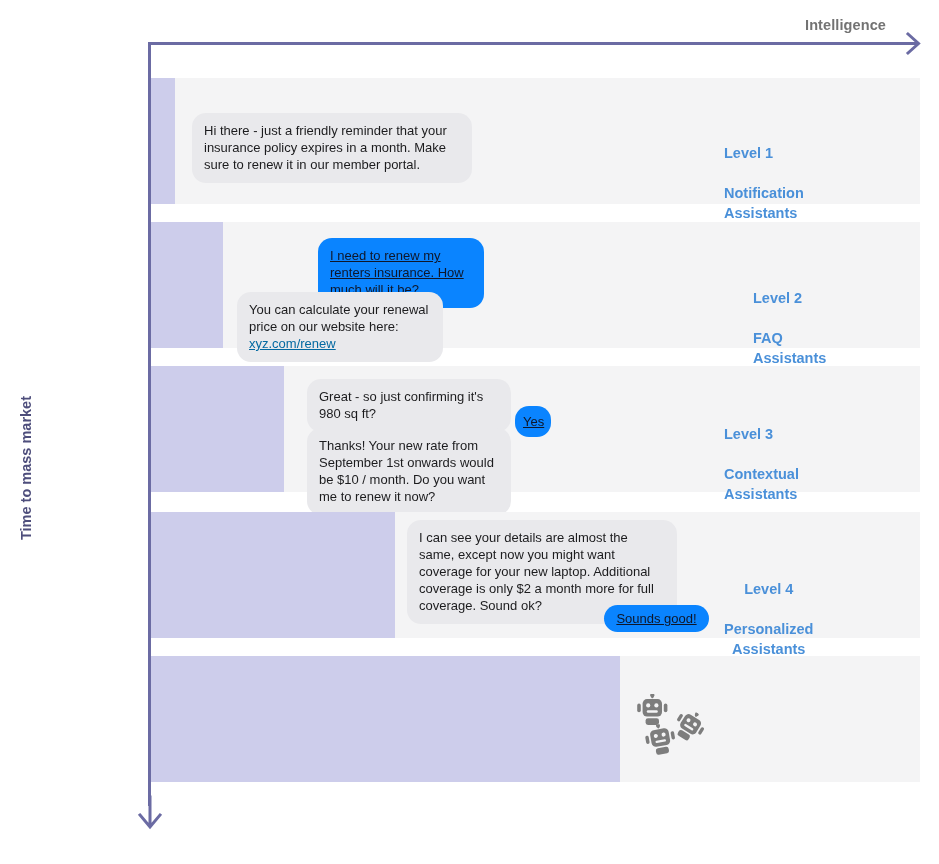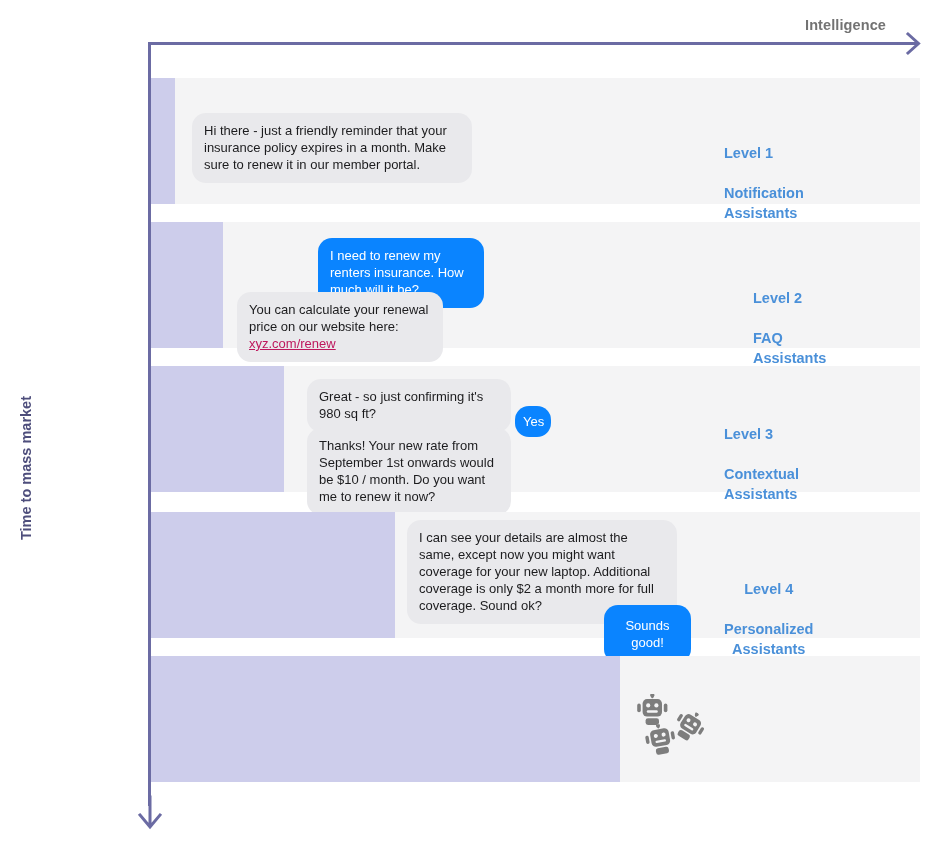--- a/index.html
+++ b/index.html
@@ -67,24 +67,25 @@
     line-height:17px;
     box-sizing:border-box;
     padding:9px 12px 10px 12px;
   }
   .bubble.grey{
     background:#e9e9ec;
     color:#1c1c1e;
   }
   .bubble.blue{
     background:#0a84ff;
-    color:#ffffff;
+    color:#0f172a;
+    text-decoration:underline;
   }
   .bubble a.link{
-    color:#be185d;text-decoration:underline;
+    color:#0369a1;text-decoration:underline;
   }
 
   
   .robots{position:absolute;}
   .robot{position:absolute;}
 </style>
 </head>
 <body>
 
 <div id="stage">
@@ -150,21 +151,21 @@
       <span class="lvl-name">Contextual Assistants</span>
     </div>
   </div>
 
   <div class="row">
     <div class="band" style="top:512px;height:126px;width:748px;"></div>
     <div class="bar" style="top:512px;height:126px;width:244px;"></div>
 
     <div class="bubble grey" style="left:407px;top:520px;width:270px;">I can see your details are almost the same, except now you might want coverage for your new laptop. Additional coverage is only $2 a month more for full coverage. Sound ok?</div>
 
-    <div class="bubble blue" style="left:604px;top:605px;width:87px;text-align:center;padding:12px 10px;">Sounds good!</div>
+    <div class="bubble blue" style="left:604px;top:605px;width:105px;text-align:center;padding:5px 10px;">Sounds good!</div>
 
     <div class="level" style="left:724px;top:559px;text-align:center;">
       <span class="lvl-num">Level 4</span>
       <span class="lvl-name">Personalized Assistants</span>
     </div>
   </div>
 
   <div class="row">
     <div class="band" style="top:656px;height:126px;width:748px;"></div>
     <div class="bar" style="top:656px;height:126px;width:469px;"></div>

